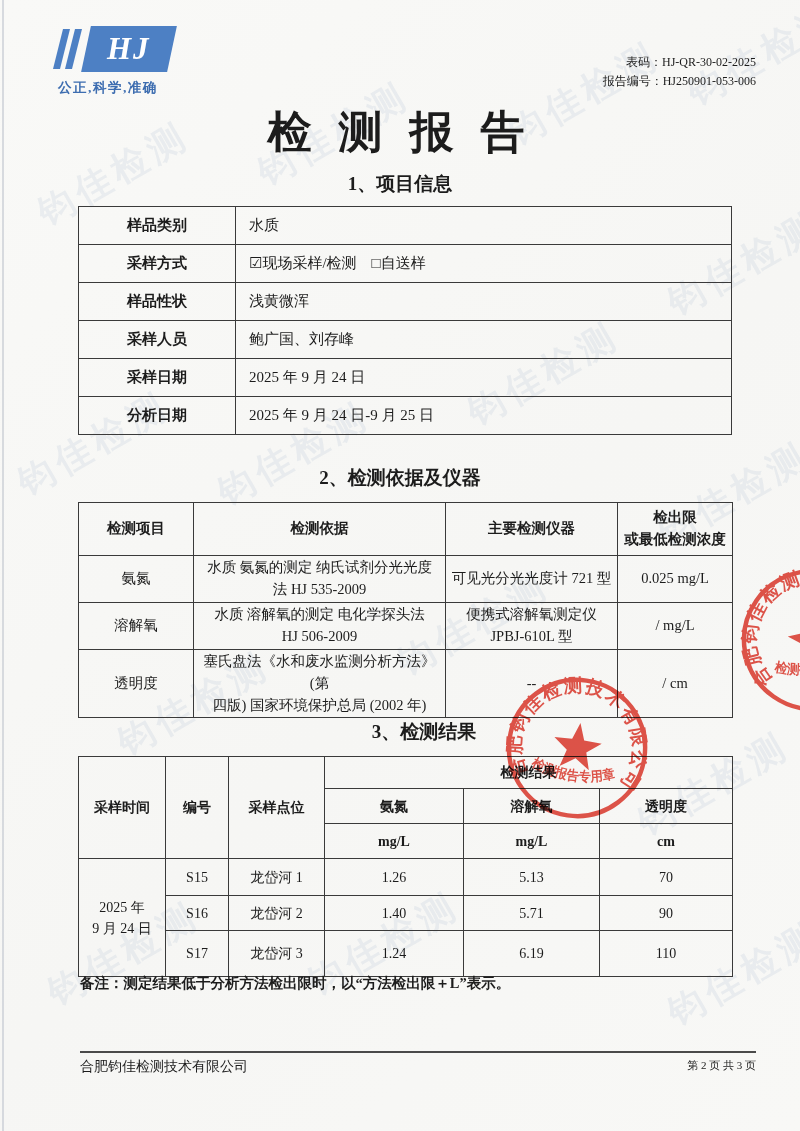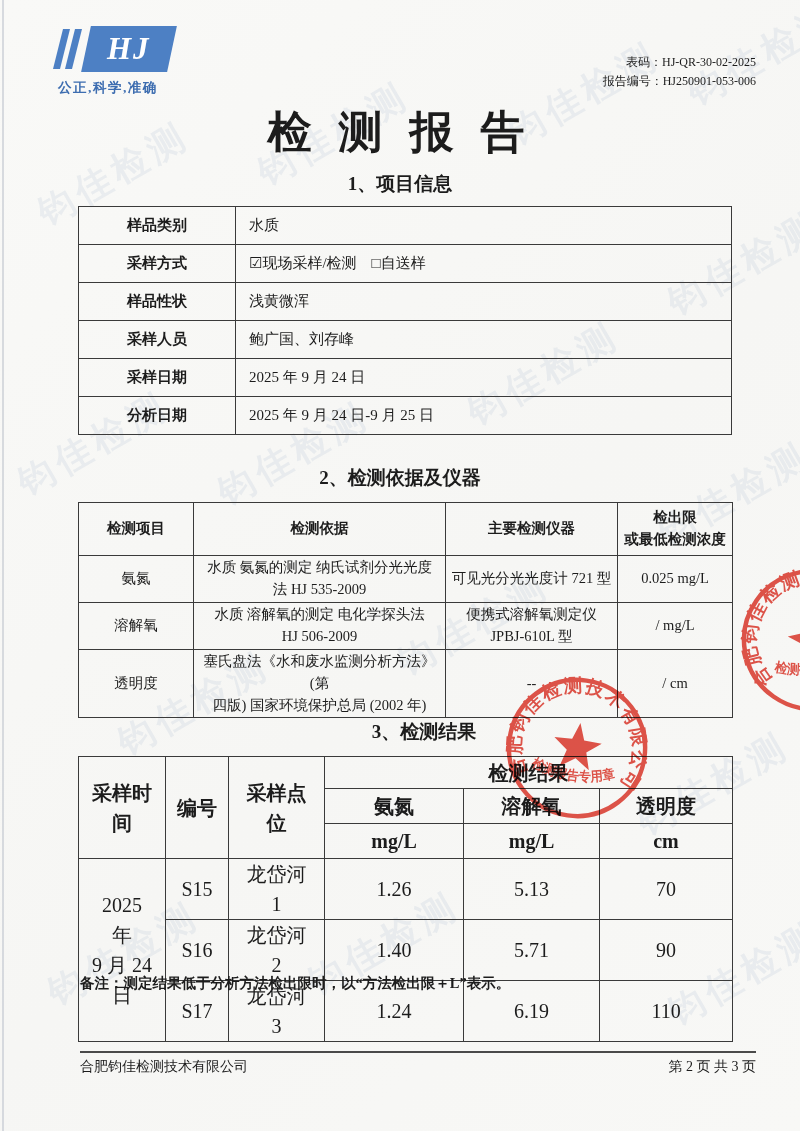--- a/index.html
+++ b/index.html
@@ -47,29 +47,29 @@
   .t1 td { height:35px; font-size:15px; }
   .t1 .lbl { width:154px; text-align:center; font-weight:bold; }
   .t1 .val { padding-left:13px; }
 
   .t2 { left:78px; top:502px; width:654px; }
   .t2 th,.t2 td { text-align:center; font-size:14.5px; line-height:1.5; white-space:pre-line; padding:1px 4px; }
   .t2 th { height:50px; font-weight:bold; }
   .t2 td { height:44px; }
 
   .t3 { left:78px; top:756px; width:654px; }
-  .t3 th,.t3 td { text-align:center; font-size:20px; padding:0 11px; white-space:pre-line; line-height:1.5; }
+  .t3 th,.t3 td { text-align:center; font-size:14px; padding:0 11px; white-space:pre-line; line-height:1.5; }
   .t3 th { font-weight:bold; }
 
   .note { position:absolute; left:80px; top:974px; font-size:14.5px; font-weight:bold; }
   .endmark { position:absolute; top:998px; left:0; width:100%; text-align:center; font-size:15px; font-weight:bold; }
 
   .footer-line { position:absolute; left:80px; top:1051px; width:676px; border-top:2px solid #4a4a4a; }
   .footer-left { position:absolute; left:80px; top:1058px; font-size:14px; }
-  .footer-right { position:absolute; right:44px; top:1058px; font-size:14px; }
+  .footer-right { position:absolute; right:44px; top:1058px; font-size:11px; }
 
   
   .stamp { position:absolute; mix-blend-mode:multiply; opacity:.85; }
   .stamp-main { left:503px; top:674px; width:148px; height:148px; transform:rotate(8deg); }
   .stamp-edge { left:738px; top:565px; width:150px; height:150px; transform:rotate(-10deg); }
   .stamp text { fill:#e0372b; }
   .stamp .arc-text { font-size:25px; font-weight:bold; letter-spacing:3px; font-family:"Liberation Serif",serif; }
   .stamp .sub-text { font-size:18px; font-weight:bold; font-family:"Liberation Serif",serif; }
 </style>
 </head>

